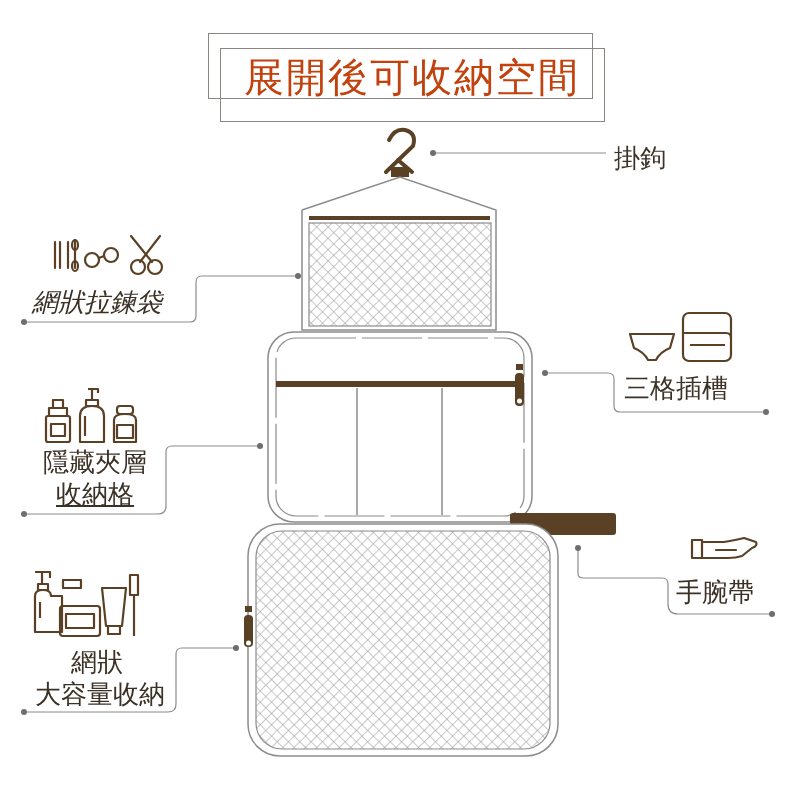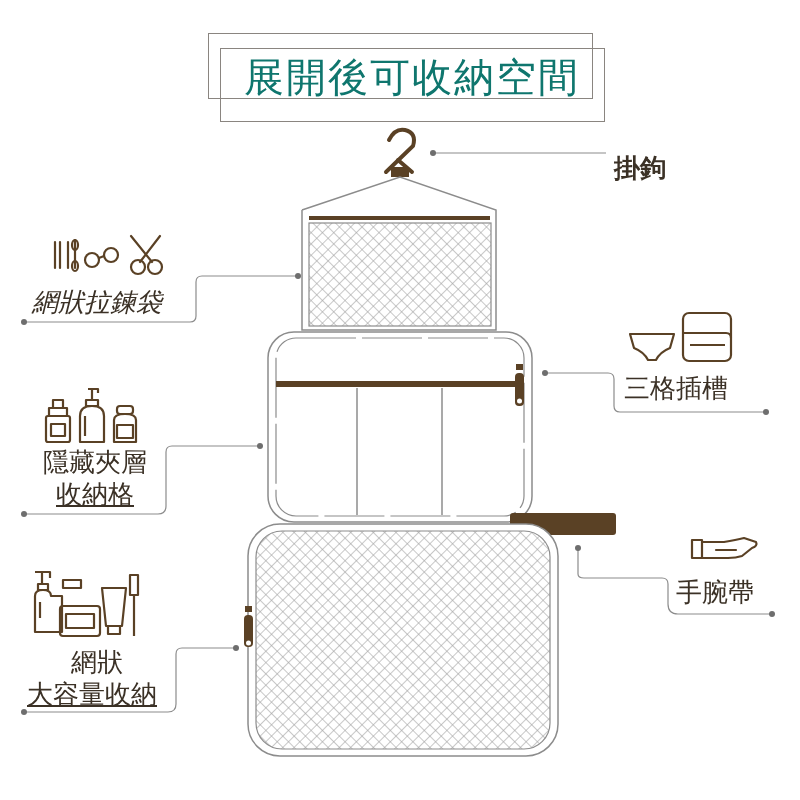--- a/index.html
+++ b/index.html
@@ -1,21 +1,21 @@
 <!DOCTYPE html>
 <html><head>
 <meta charset="utf-8">
 <style>
   html, body { margin: 0; padding: 0; background: #ffffff; }
   body { width: 800px; height: 800px; position: relative; overflow: hidden;
          font-family: "DejaVu Sans", "Liberation Sans", sans-serif; color: #3d3326; }
   .abs { position: absolute; }
   .title-box-a { left: 208px; top: 33px; width: 383px; height: 64px; border: 1px solid #8a8580; }
   .title-box-b { left: 220px; top: 48px; width: 383px; height: 72px; border: 1px solid #8a8580; }
-  .title-text { left: 222px; top: 52px; width: 380px; text-align: center; font-size: 40px; letter-spacing: 2px; color: #0f766e; line-height: 50px; }
+  .title-text { left: 222px; top: 52px; width: 380px; text-align: center; font-size: 40px; letter-spacing: 2px; color: #c2410c; line-height: 50px; }
   .label { font-size: 26px; color: #3b3126; line-height: 32px; white-space: nowrap; }
   .label.center { text-align: center; }
   svg.art { position: absolute; left: 0; top: 0; }
 </style>
 </head>
 <body>
 
 <div class="abs title-box-a"></div>
 <div class="abs title-box-b"></div>
 <div class="abs title-text">展開後可收納空間</div>
@@ -167,20 +167,20 @@
     </g>
   </g>
 
   <g stroke="#5a4125" stroke-width="2.2" fill="none" stroke-linejoin="round" stroke-linecap="round">
     <rect x="692" y="540" width="10" height="18"></rect>
     <path d="M702 542 L724 542 Q736 540 744 538 L756 542 Q758 546 752 548 L742 556 Q736 558 728 558 L702 558"></path>
     <path d="M716 550 L736 550"></path>
   </g>
 </svg>
 
-<div class="abs label" style="left:614px; top:152px;font-weight:bold;">掛鉤</div>
+<div class="abs label" style="left:614px; top:142px;">掛鉤</div>
 <div class="abs label" style="left:32px; top:286px;font-style:italic;">網狀拉鍊袋</div>
 <div class="abs label center" style="left:30px; top:446px; width:130px;">隱藏夾層</div>
 <div class="abs label center" style="left:30px; top:478px; width:130px;text-decoration:underline;">收納格</div>
 <div class="abs label center" style="left:22px; top:646px; width:150px;text-align:center;">網狀</div>
-<div class="abs label center" style="left:12px; top:678px; width:160px;text-decoration:underline;">大容量收納</div>
+<div class="abs label center" style="left:20px; top:678px; width:160px;">大容量收納</div>
 <div class="abs label" style="left:624px; top:372px;">三格插槽</div>
 <div class="abs label" style="left:676px; top:576px;">手腕帶</div>
 
 </body></html>

